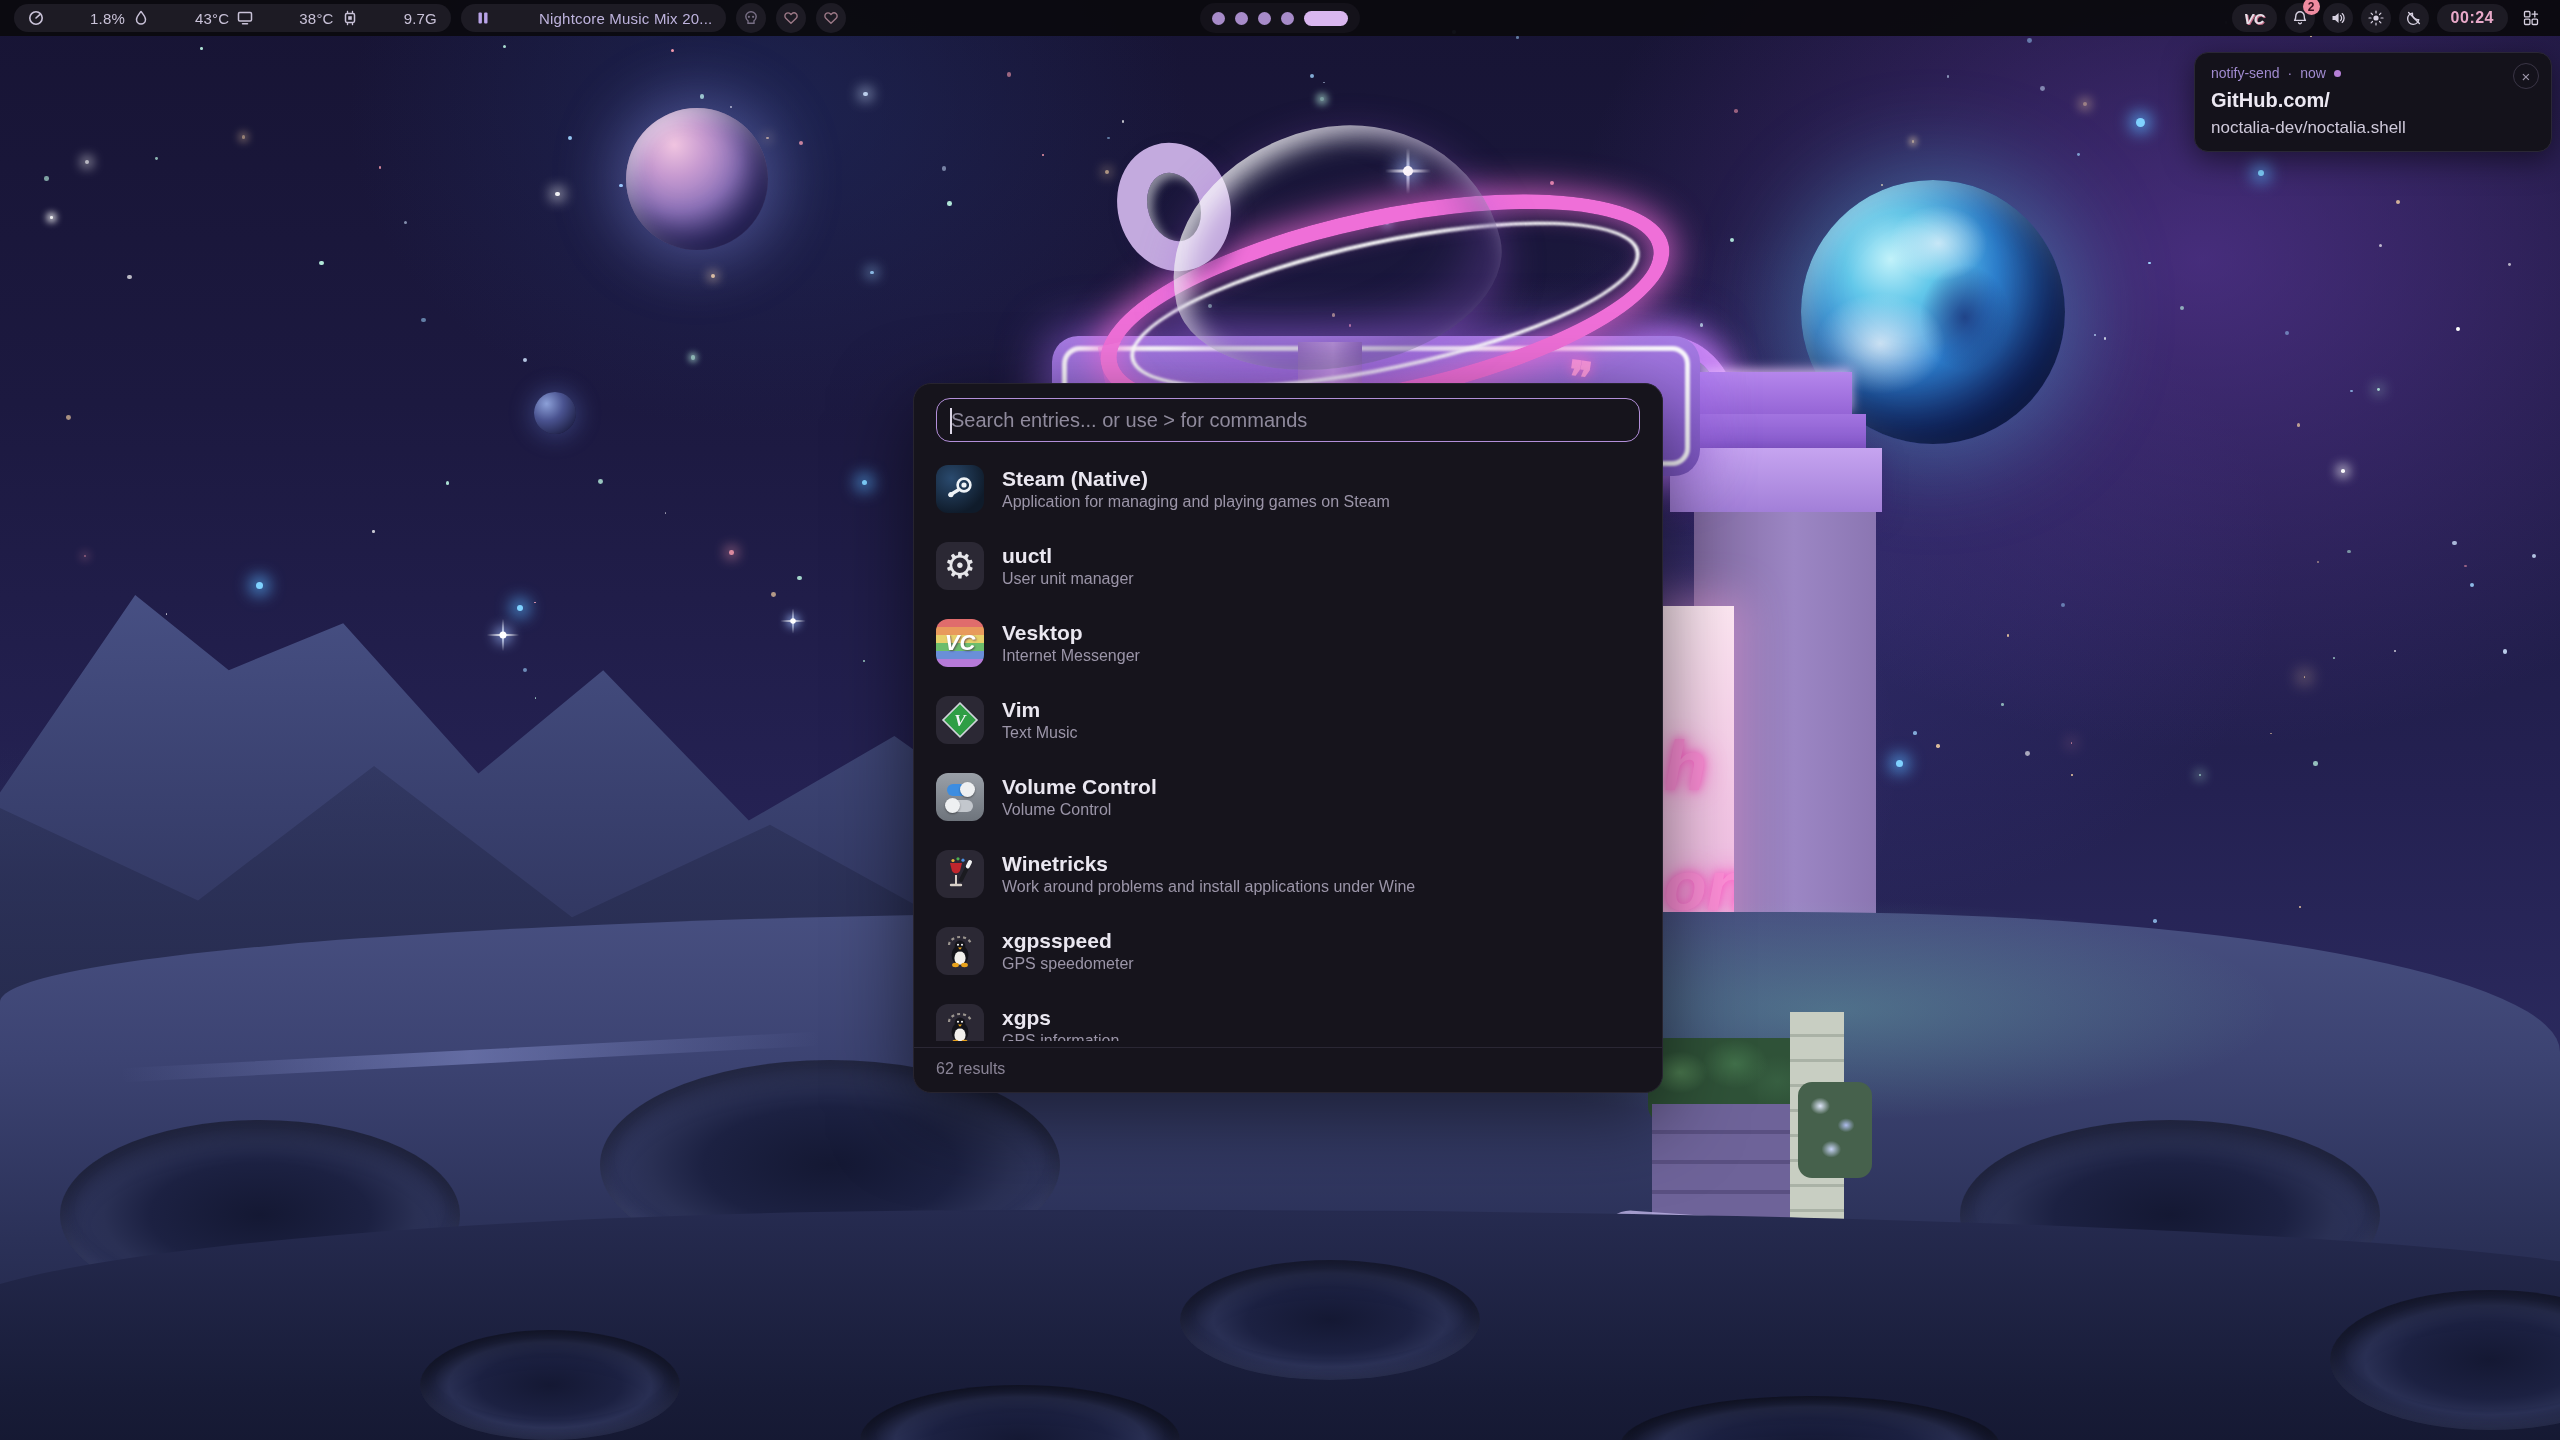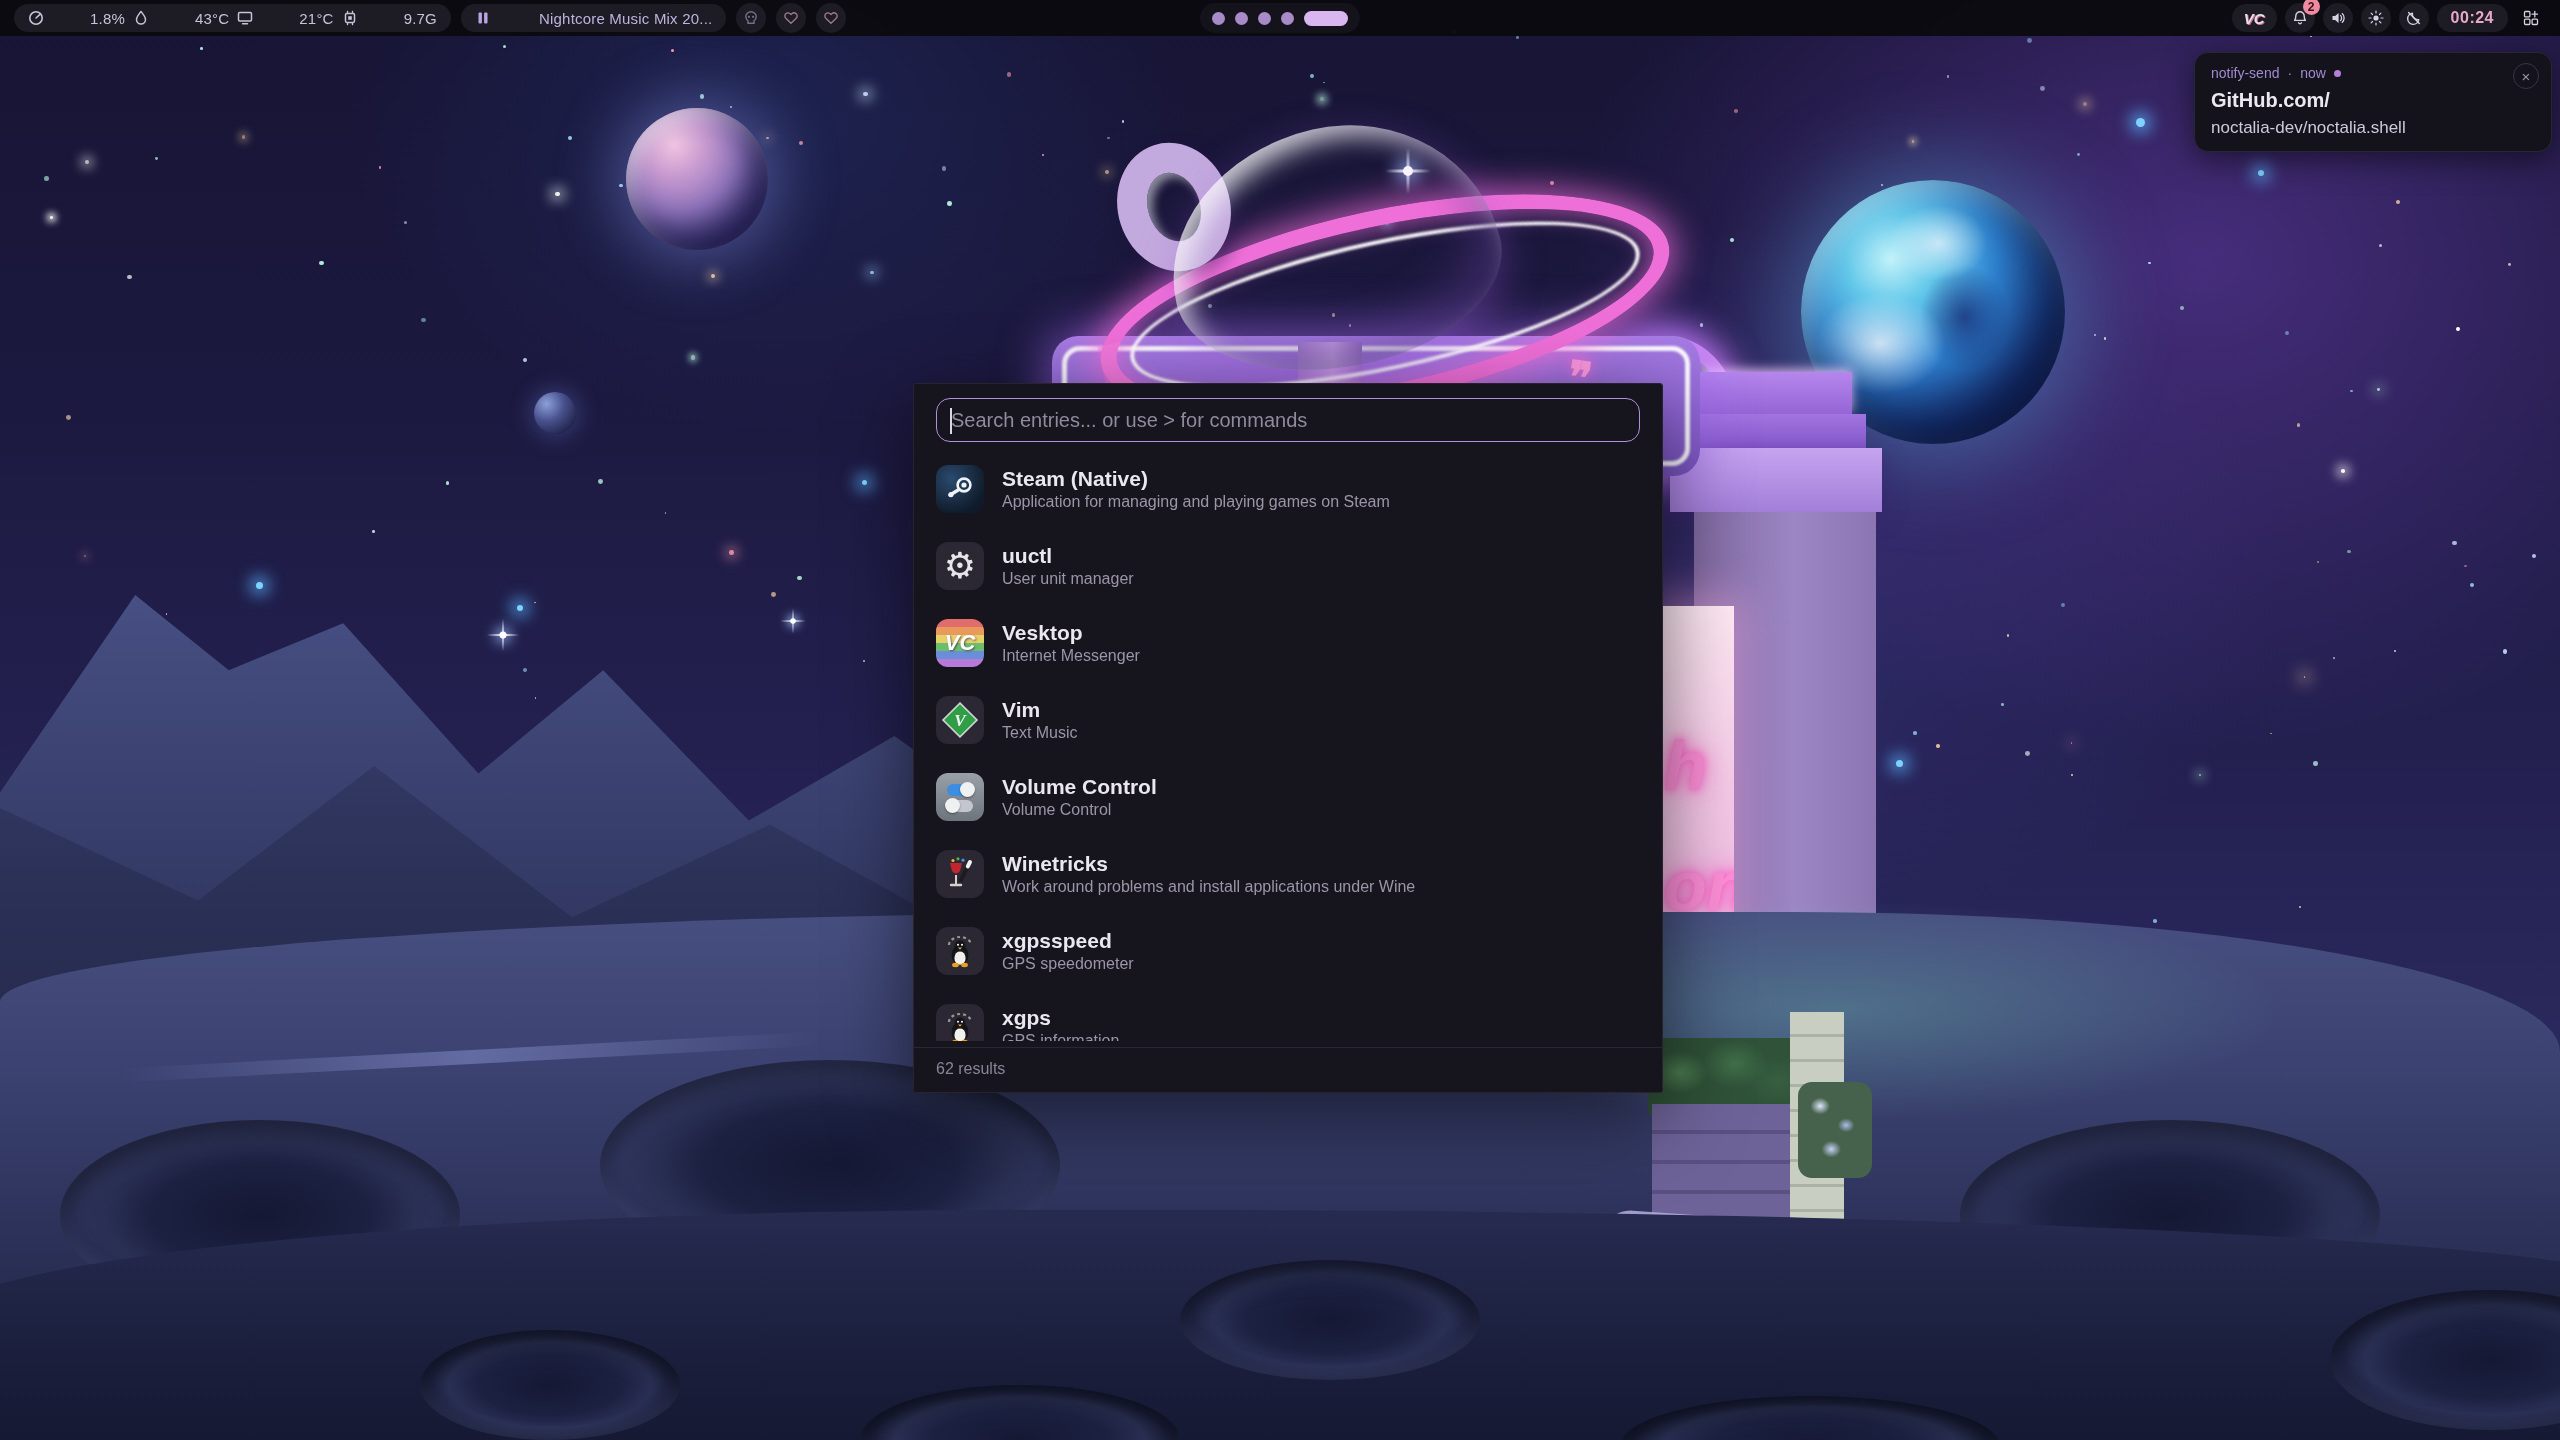--- a/index.html
+++ b/index.html
@@ -123,21 +123,21 @@
 
   
   .notif{position:absolute;left:2194px;top:52px;width:358px;height:100px;background:#14121b;border:1px solid #2a2735;border-radius:14px;z-index:45;padding:12px 16px;box-shadow:0 8px 30px rgba(0,0,0,.5);}
   .notif-head{display:flex;align-items:center;gap:8px;font-size:14px;color:#a18bd0;}
   .notif-dot{width:7px;height:7px;border-radius:50%;background:#b57fd6;}
   .notif-close{position:absolute;top:10px;right:12px;width:26px;height:26px;border-radius:50%;border:1px solid #3a3546;color:#9f98ab;font-size:15px;display:flex;align-items:center;justify-content:center;}
   .notif-title{margin-top:8px;font-size:20px;font-weight:bold;color:#ece8f2;}
   .notif-body{margin-top:6px;font-size:17px;color:#cfc9da;}
 
   
-  .launcher{position:absolute;left:913px;top:383px;width:750px;height:710px;background:#16141c;border:1px solid #27242f;border-radius:3px;z-index:40;box-shadow:0 24px 80px rgba(0,0,0,.55);display:flex;flex-direction:column;padding:14px 22px 0 22px;}
+  .launcher{position:absolute;left:913px;top:383px;width:750px;height:710px;background:#16141c;border:1px solid #27242f;border-radius:18px;z-index:40;box-shadow:0 24px 80px rgba(0,0,0,.55);display:flex;flex-direction:column;padding:14px 22px 0 22px;}
   .search-box{position:relative;height:44px;border:1.5px solid #b38fd9;border-radius:14px;display:flex;align-items:center;padding:0 14px;flex:0 0 auto;}
   .search-input{width:100%;background:transparent;border:none;outline:none;font-family:"Liberation Sans",sans-serif;font-size:20px;color:#e8e4f0;caret-color:#e8e4f0;}
   .search-input::placeholder{color:#8f8a9c;}
   .caret-bar{position:absolute;left:13px;top:9px;width:2px;height:26px;background:#dcd6e6;}
   .app-list{margin-top:14px;display:flex;flex-direction:column;gap:11px;flex:1 1 auto;overflow:hidden;}
   .app-row{display:flex;align-items:center;gap:18px;height:66px;border-radius:14px;flex:0 0 auto;}
   .app-ic{width:48px;height:48px;border-radius:12px;flex:0 0 auto;display:flex;align-items:center;justify-content:center;overflow:hidden;position:relative;}
   .app-texts{display:flex;flex-direction:column;gap:5px;}
   .app-name{font-size:21px;font-weight:bold;color:#eae7f0;line-height:1;}
   .app-desc{font-size:16px;color:#9b95a8;line-height:1;}
@@ -423,21 +423,21 @@
         <svg class="icon16" viewBox="0 0 16 16">
             <path d="M8 1.5C5.8 4.5 3.5 6.5 3.5 9.5a4.5 4.5 0 0 0 9 0C12.5 6.5 10.2 4.5 8 1.5Z" fill="none" stroke="#c9c2d8" stroke-width="1.5" stroke-linejoin="round"></path>
           </svg>
         <span class="bar-text">43°C</span>
       </span>
       <span class="seg">
         <svg class="icon16" viewBox="0 0 16 16">
             <rect x="1.5" y="2.5" width="13" height="8.5" rx="1.2" fill="none" stroke="#c9c2d8" stroke-width="1.5"></rect>
             <line x1="5.5" y1="13.8" x2="10.5" y2="13.8" stroke="#c9c2d8" stroke-width="1.5" stroke-linecap="round"></line>
           </svg>
-        <span class="bar-text">21°C</span>
+        <span class="bar-text">38°C</span>
       </span>
       <span class="seg">
         <svg class="icon16" viewBox="0 0 16 16">
             <rect x="3.5" y="3.5" width="9" height="9" rx="1.4" fill="none" stroke="#c9c2d8" stroke-width="1.5"></rect>
             <rect x="6.2" y="6.2" width="3.6" height="3.6" fill="#c9c2d8"></rect>
             <line x1="5.5" y1="0.8" x2="5.5" y2="3" stroke="#c9c2d8" stroke-width="1.3"></line>
             <line x1="10.5" y1="0.8" x2="10.5" y2="3" stroke="#c9c2d8" stroke-width="1.3"></line>
             <line x1="5.5" y1="13" x2="5.5" y2="15.2" stroke="#c9c2d8" stroke-width="1.3"></line>
             <line x1="10.5" y1="13" x2="10.5" y2="15.2" stroke="#c9c2d8" stroke-width="1.3"></line>
           </svg>

